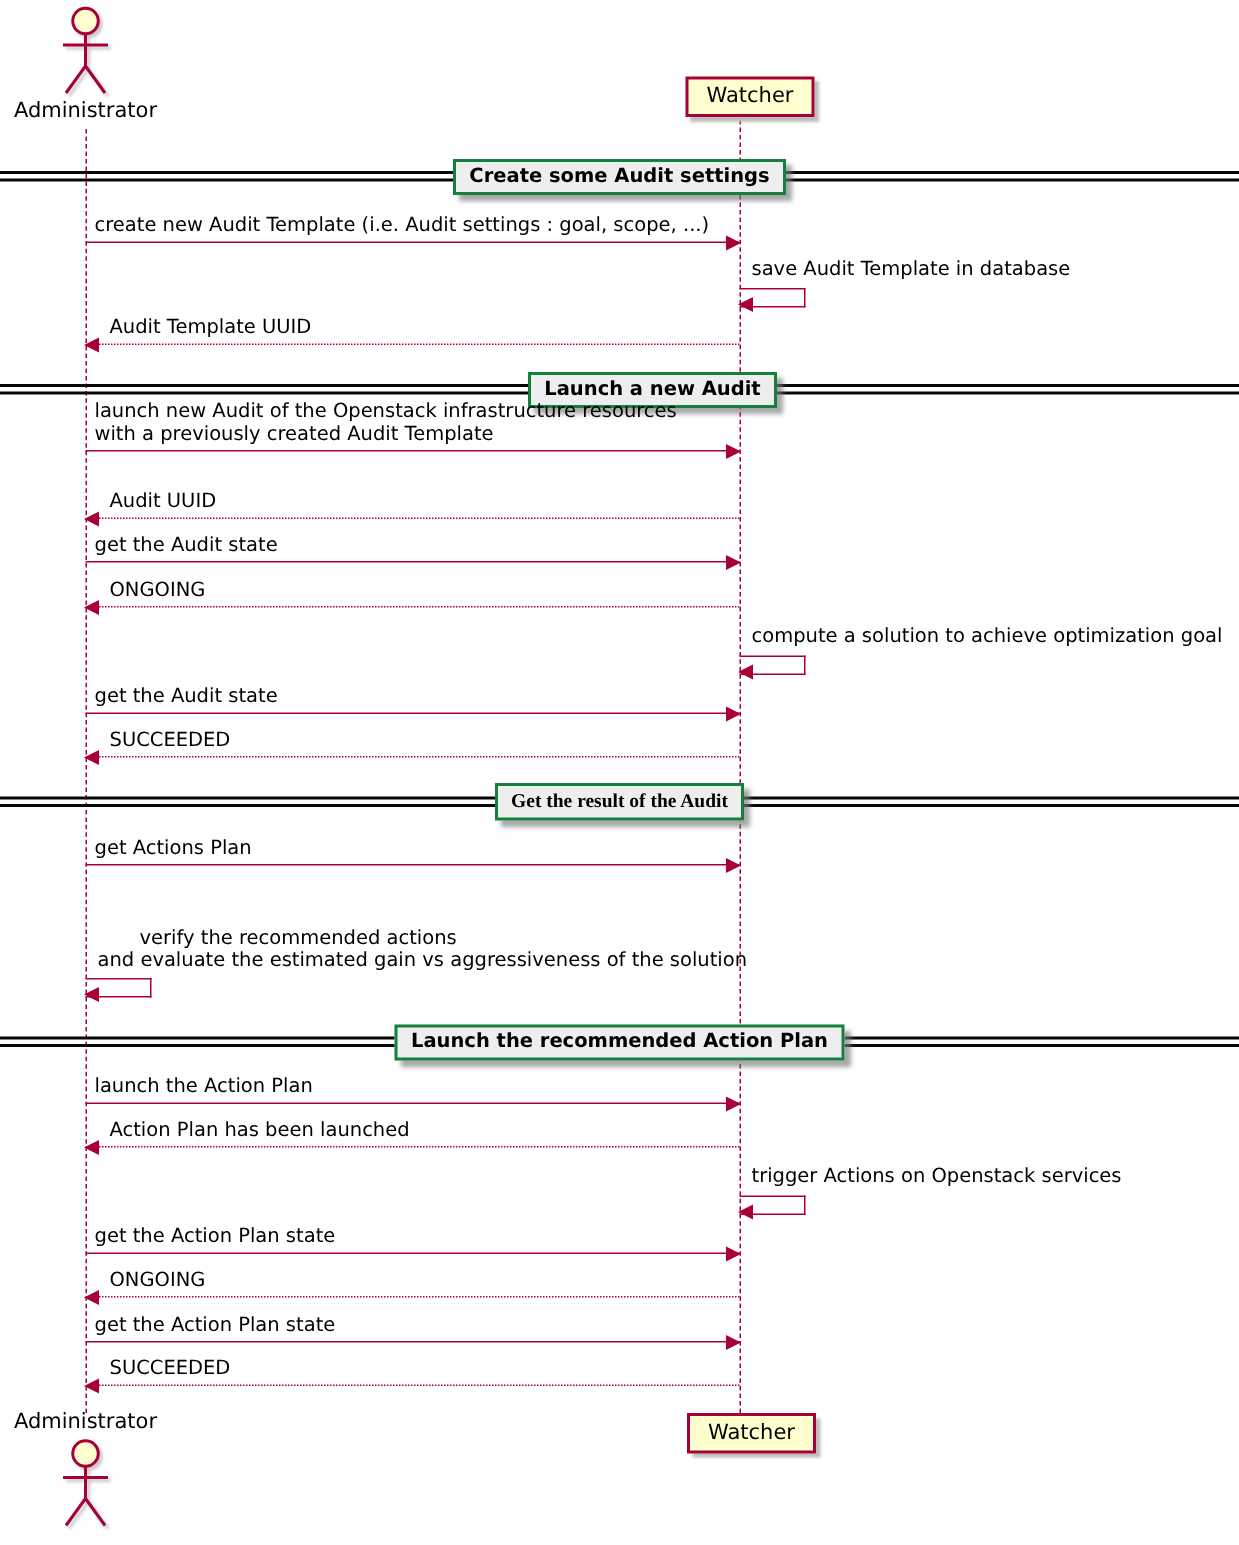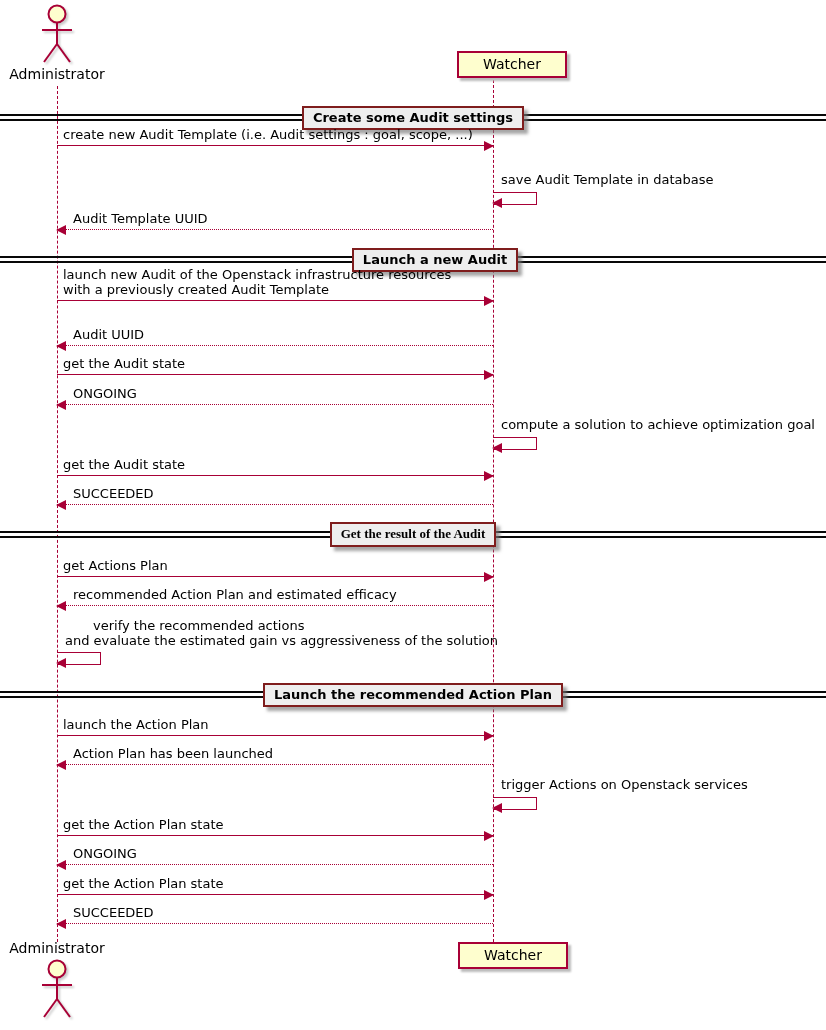--- a/index.html
+++ b/index.html
@@ -14,29 +14,29 @@
 
   
   .lifeline{position:absolute;width:0;border-left:1px dashed var(--accent);}
 
   
   .actor-svg{position:absolute;filter:drop-shadow(2px 2px 1px #c9c9c9);}
   .actor-label{position:absolute;font-size:14px;color:var(--txt);white-space:nowrap;transform:translateX(-50%);}
 
   
   .pbox{position:absolute;background:var(--pfill);border:2px solid var(--accent);
-        padding:3px 24px 4px;font-size:14px;color:var(--txt);
+        padding:3px 12px 4px;font-size:14px;color:var(--txt);
         box-shadow:3px 3px 2px #bcbcbc;white-space:nowrap;}
 
   
   .divider{position:absolute;left:0;width:826px;height:23px;
            display:flex;align-items:center;justify-content:center;}
   .dv-lines{position:absolute;left:0;right:0;top:8px;height:7px;
             border-top:2px solid #080808;border-bottom:2px solid #080808;}
-  .dv-box{position:relative;background:var(--dvfill);border:2px solid #7f1d1d;
+  .dv-box{position:relative;background:var(--dvfill);border:2px solid #15803d;
           padding:2px 9px 3px;font-weight:bold;font-size:13px;color:var(--txt);
           box-shadow:4px 4px 3px rgba(120,120,120,.65);white-space:nowrap;}
 
   
   .msg{position:absolute;left:57px;width:436px;height:18px;}
   .msg .lbl{position:absolute;bottom:4px;left:6px;font-size:13px;color:var(--txt);white-space:nowrap;}
   .msg .line{position:absolute;left:0;right:0;bottom:0;height:0;border-top:1px solid var(--accent);}
   .msg.ret .line{border-top-style:dotted;}
   .msg.ret .lbl{left:16px;}
   .msg.msg2{height:34px;}
@@ -79,21 +79,21 @@
 
   <div class="pbox" style="left:457px;top:51px;">Watcher</div>
 
   <div class="divider" style="top:106px;">
     <div class="dv-lines"></div>
     <div class="dv-box">
       <span>Create some Audit settings</span>
     </div>
   </div>
 
-  <div class="msg" style="top:128px;">
+  <div class="msg" style="top:144px;">
     <div class="lbl">create new Audit Template (i.e. Audit settings : goal, scope, ...)</div>
     <div class="line"></div>
     <div class="ah-r"></div>
   </div>
 
   <div class="self" style="left:493px;top:172px;">
     <div class="lbl">save Audit Template in database</div>
     <div class="loop"></div>
     <div class="ah-l"></div>
   </div>
@@ -160,25 +160,20 @@
       <span>Get the result of the Audit</span>
     </div>
   </div>
 
   <div class="msg" style="top:559px;">
     <div class="lbl">get Actions Plan</div>
     <div class="line"></div>
     <div class="ah-r"></div>
   </div>
 
-  <div class="msg ret" style="top:588px;">
-    <div class="lbl">recommended Action Plan and estimated efficacy</div>
-    <div class="line"></div>
-    <div class="ah-l"></div>
-  </div>
 
   <div class="self self2" style="left:57px;top:618px;">
     <div class="lbl lbl1">verify the recommended actions</div>
     <div class="lbl lbl2">and evaluate the estimated gain vs aggressiveness of the solution</div>
     <div class="loop"></div>
     <div class="ah-l"></div>
   </div>
 
   <div class="divider" style="top:683px;">
     <div class="dv-lines"></div>

